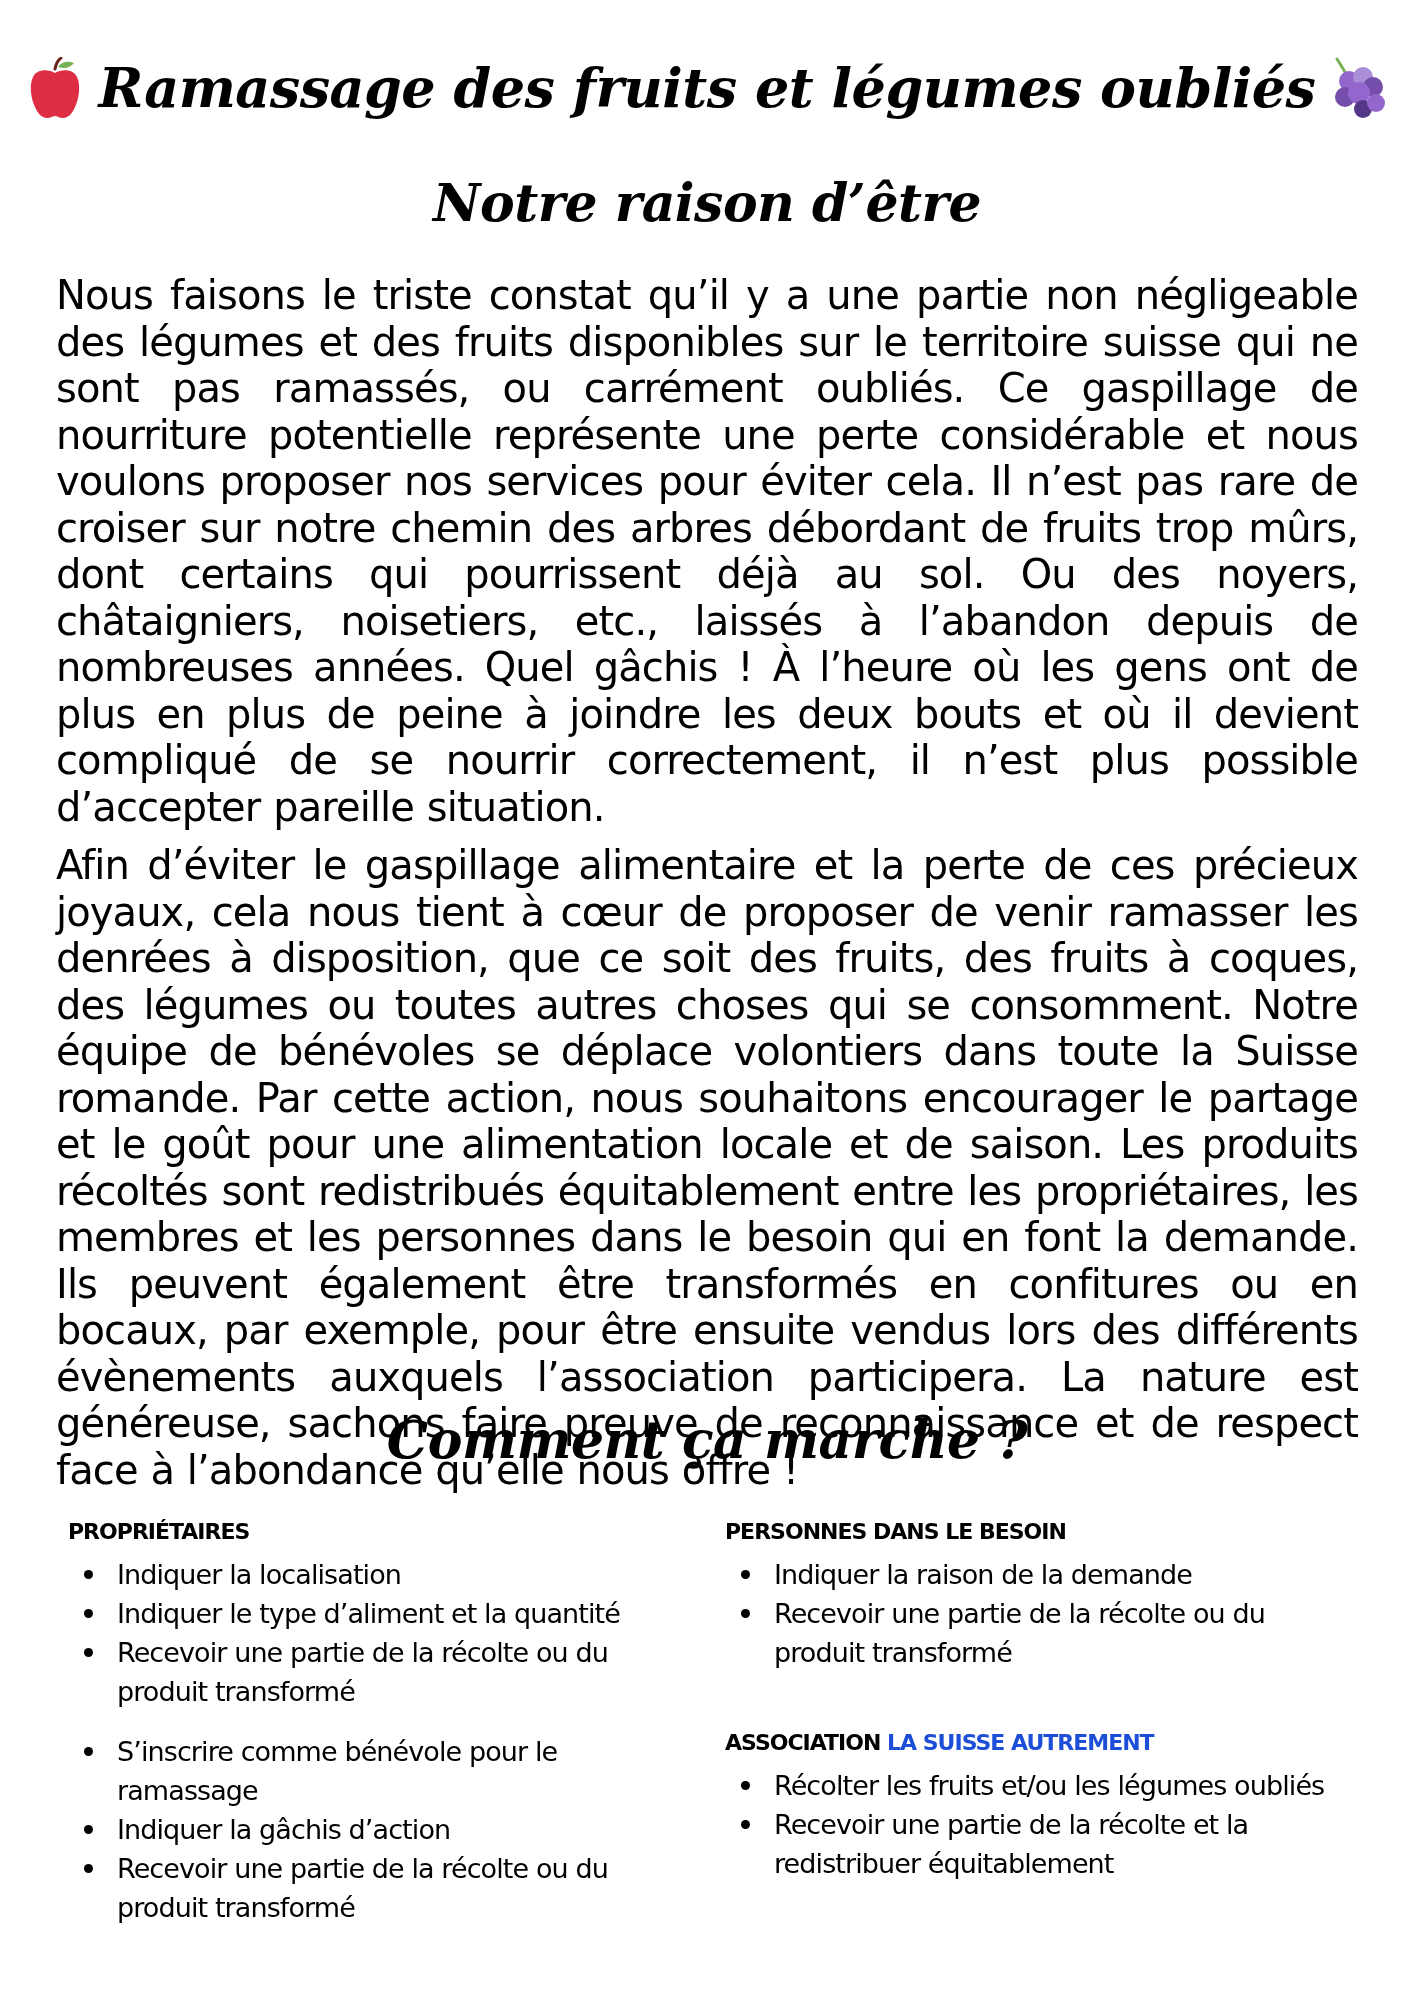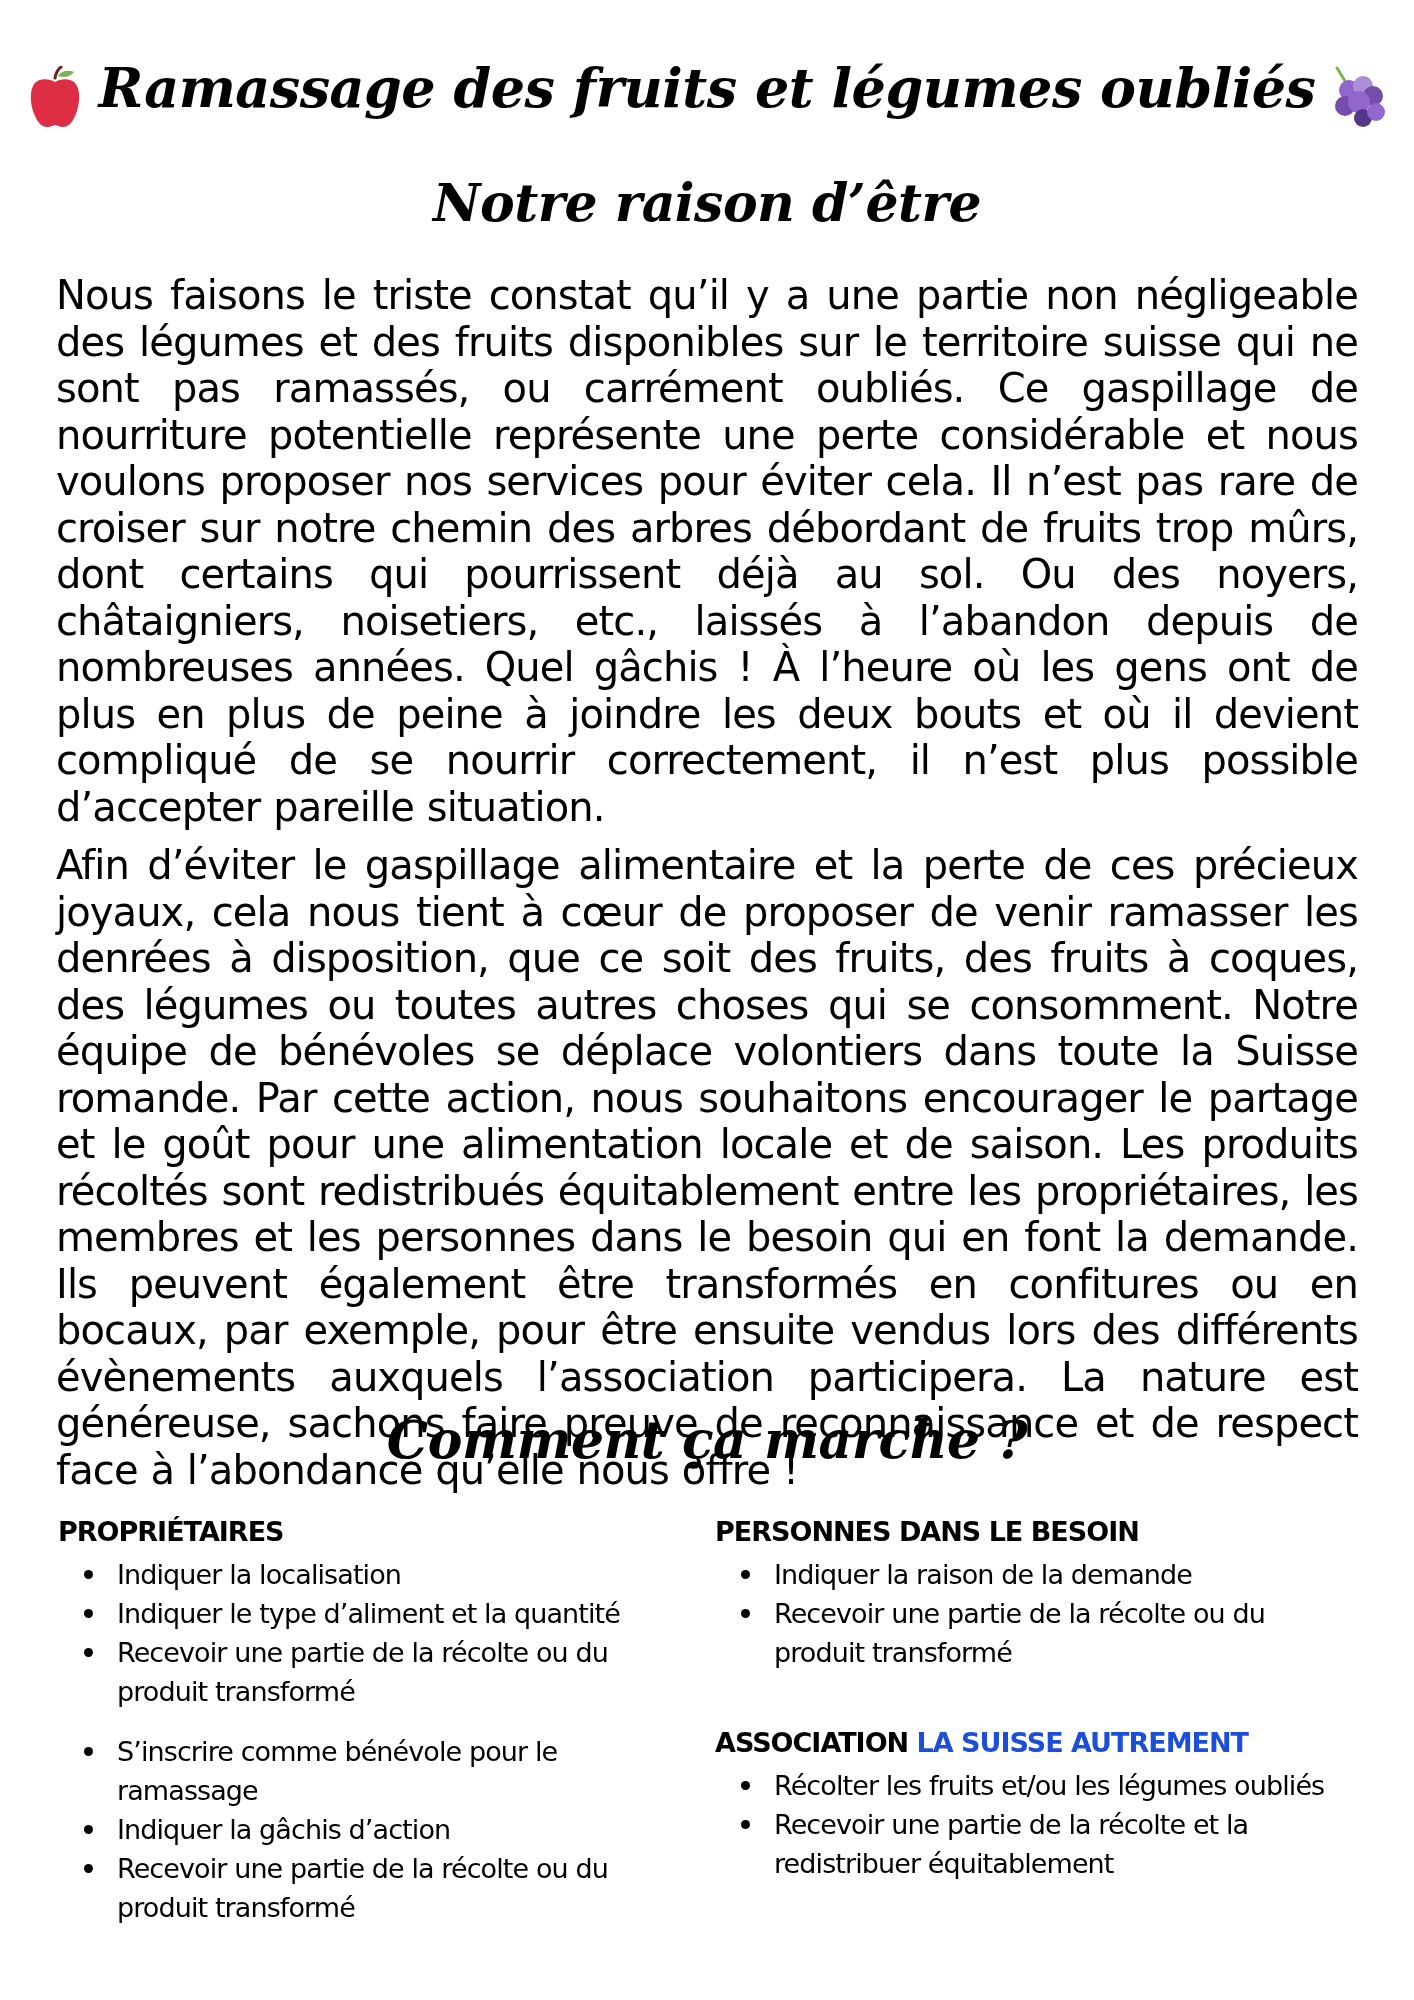--- a/index.html
+++ b/index.html
@@ -6,21 +6,21 @@
     body {
       width: 1414px; height: 2000px; position: relative; overflow: hidden;
       color: #000000;
       font-family: "Liberation Sans", "DejaVu Sans", sans-serif;
     }
     .page { position: absolute; left: 0; top: 0; width: 1414px; height: 2000px; }
 
     
     .title-row {
       position: absolute; left: 0; top: 48px; width: 1414px; height: 80px;
-      display: flex; align-items: flex-end; justify-content: center; gap: 18px;
+      display: flex; align-items: center; justify-content: center; gap: 18px;
     }
     .script {
       font-family: "DejaVu Serif", "Liberation Serif", serif;
       font-style: italic; font-weight: bold; letter-spacing: -0.5px;
     }
     .main-title { font-size: 54px; line-height: 80px; }
     .emoji { width: 52px; height: 62px; display: inline-block; }
 
     .section-title {
       position: absolute; left: 0; width: 1414px; text-align: center;
@@ -39,24 +39,24 @@
     }
     #p-raison { top: 272px; }
     #p-vision { top: 842px; }
 
     
     .col { position: absolute; width: 640px; }
     .col-left { left: 56px; }
     .col-right { left: 713px; }
     .block { position: absolute; left: 0; width: 640px; }
     .block-title {
-      font-weight: bold; font-size: 27px; line-height: 34px;
+      font-weight: bold; font-size: 22px; line-height: 34px;
       font-family: "DejaVu Sans", "Liberation Sans", sans-serif;
       letter-spacing: -1px;
-      margin: 0 0 2px 2px;
+      margin: 0 0 2px 12px;
     }
     .green { color: #5db33a; }
     ul.items { list-style: none; margin: 6px; padding: 0; }
     ul.items li {
       position: relative; padding-left: 55px;
       font-size: 27px; line-height: 39px;
       font-family: "DejaVu Sans", "Liberation Sans", sans-serif;
       letter-spacing: -0.9px;
     }
     ul.items li .bullet {

